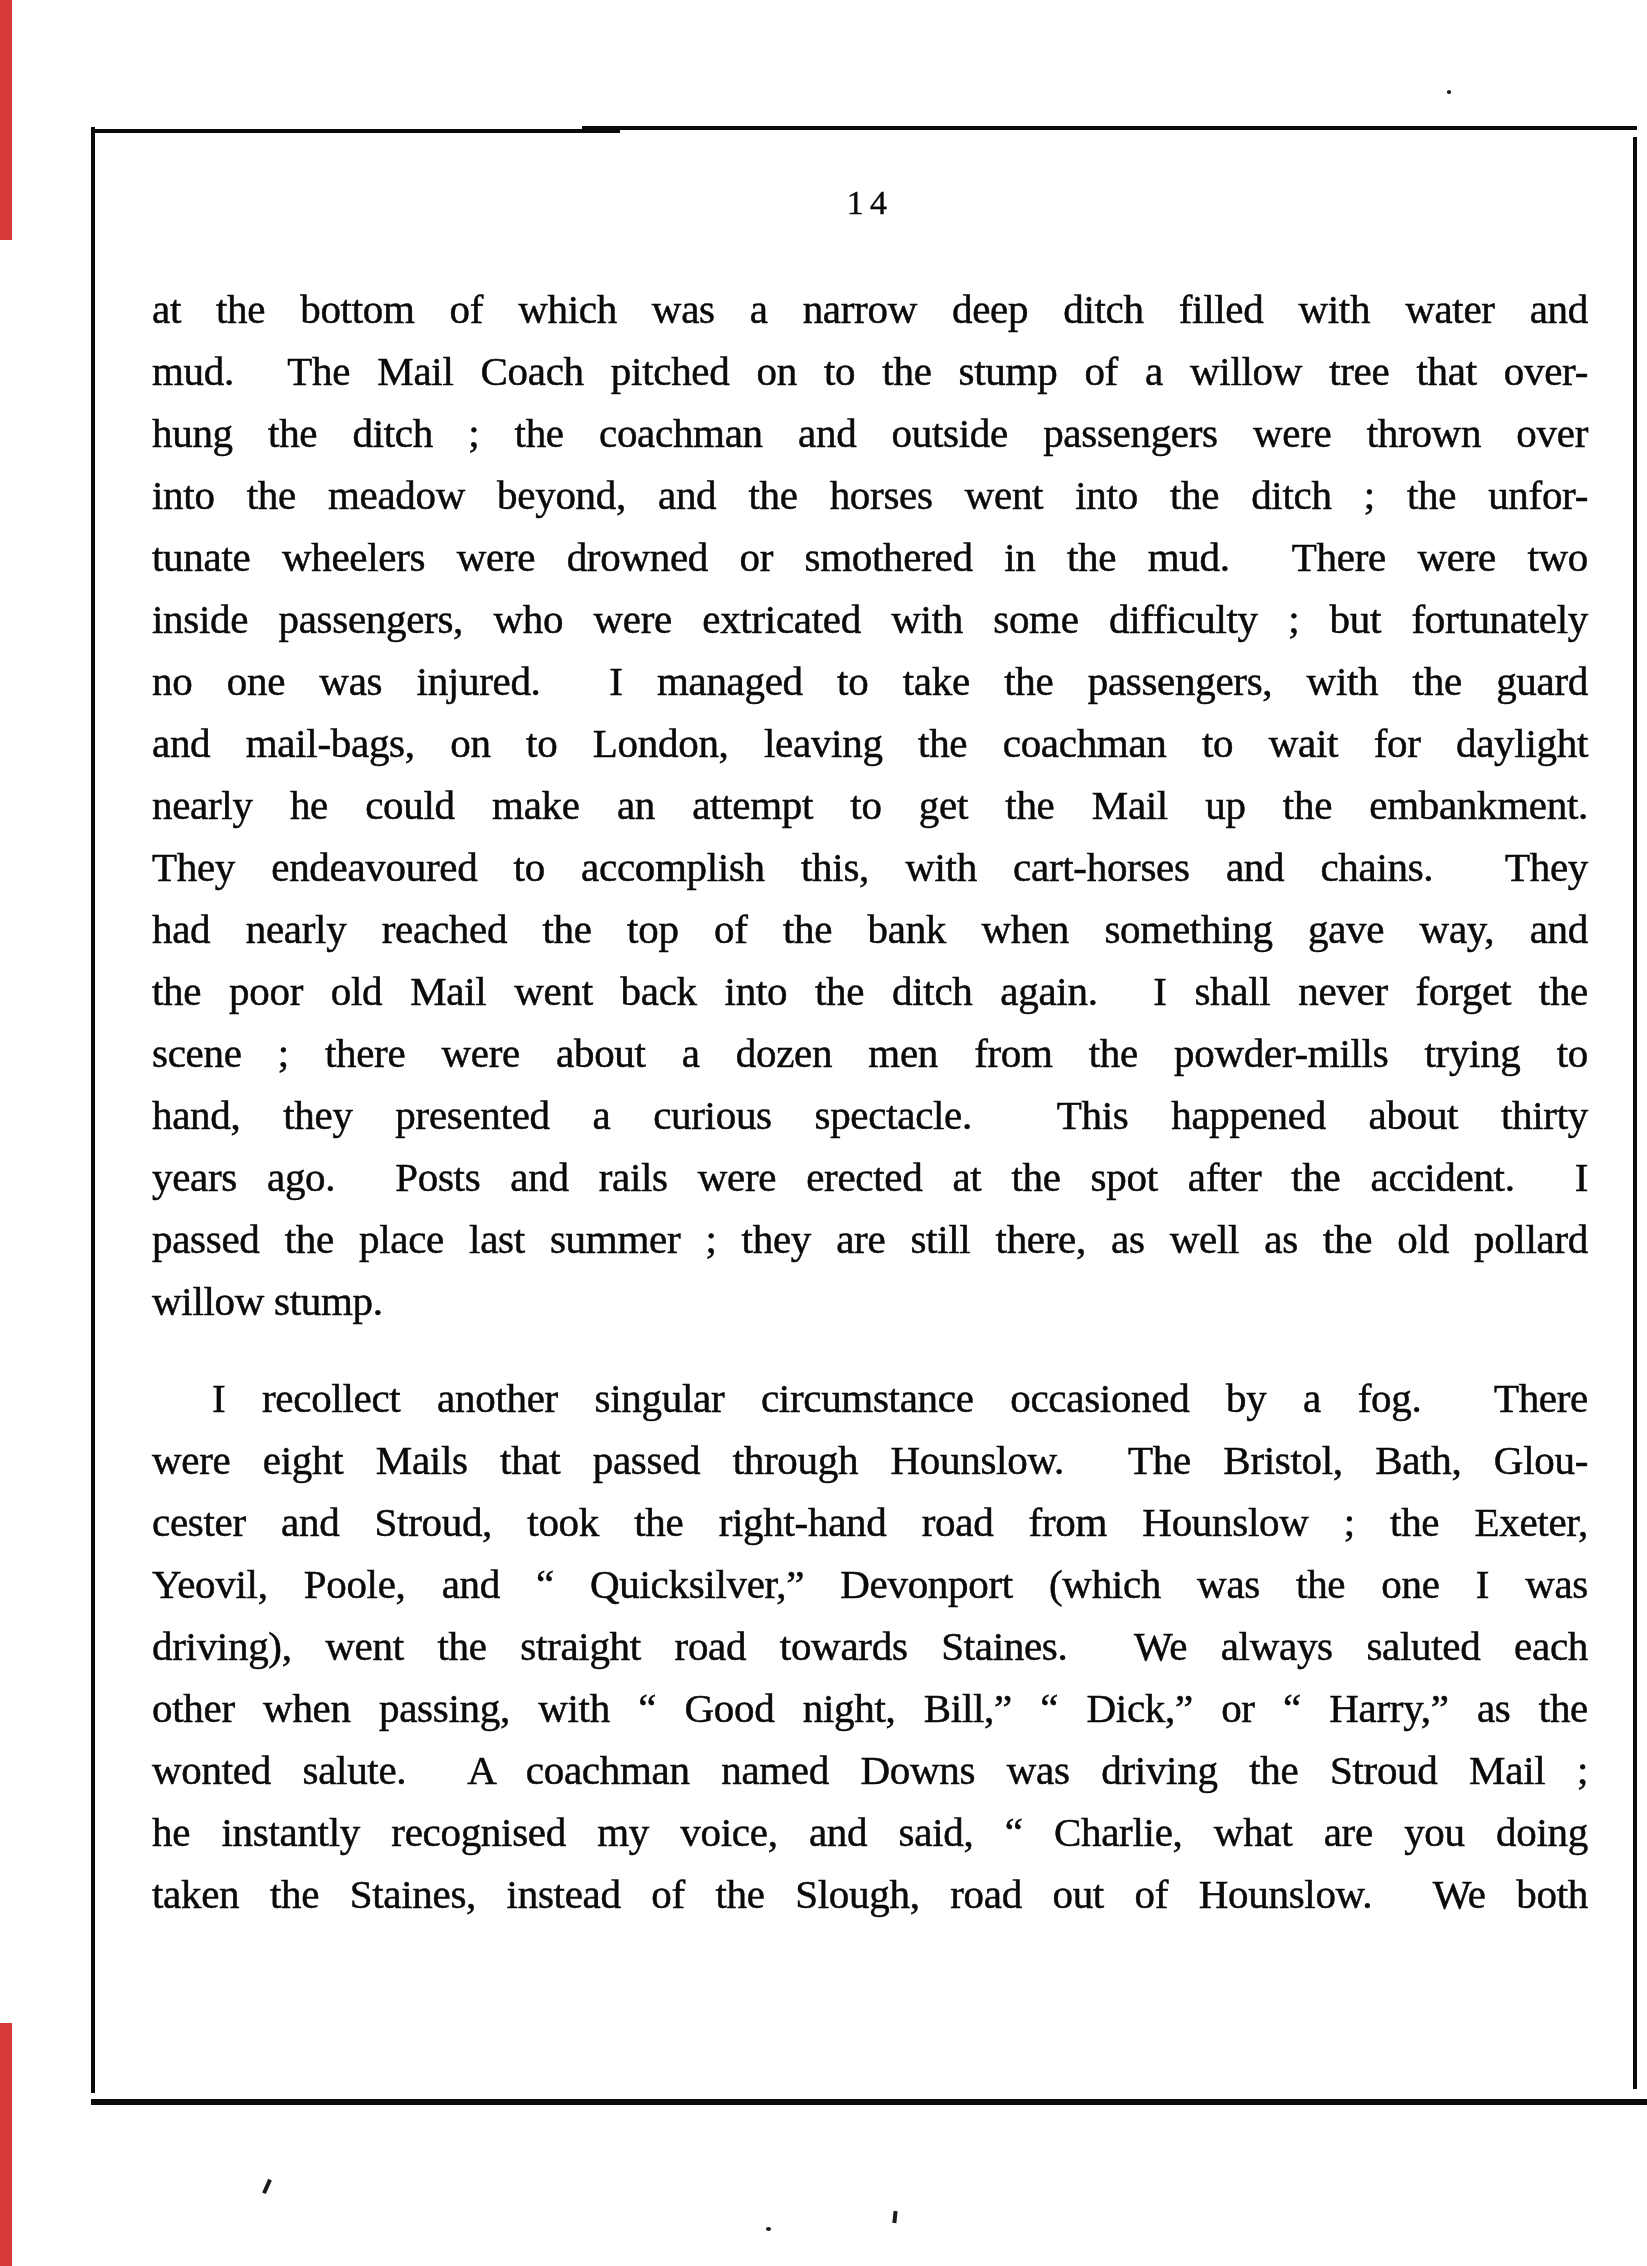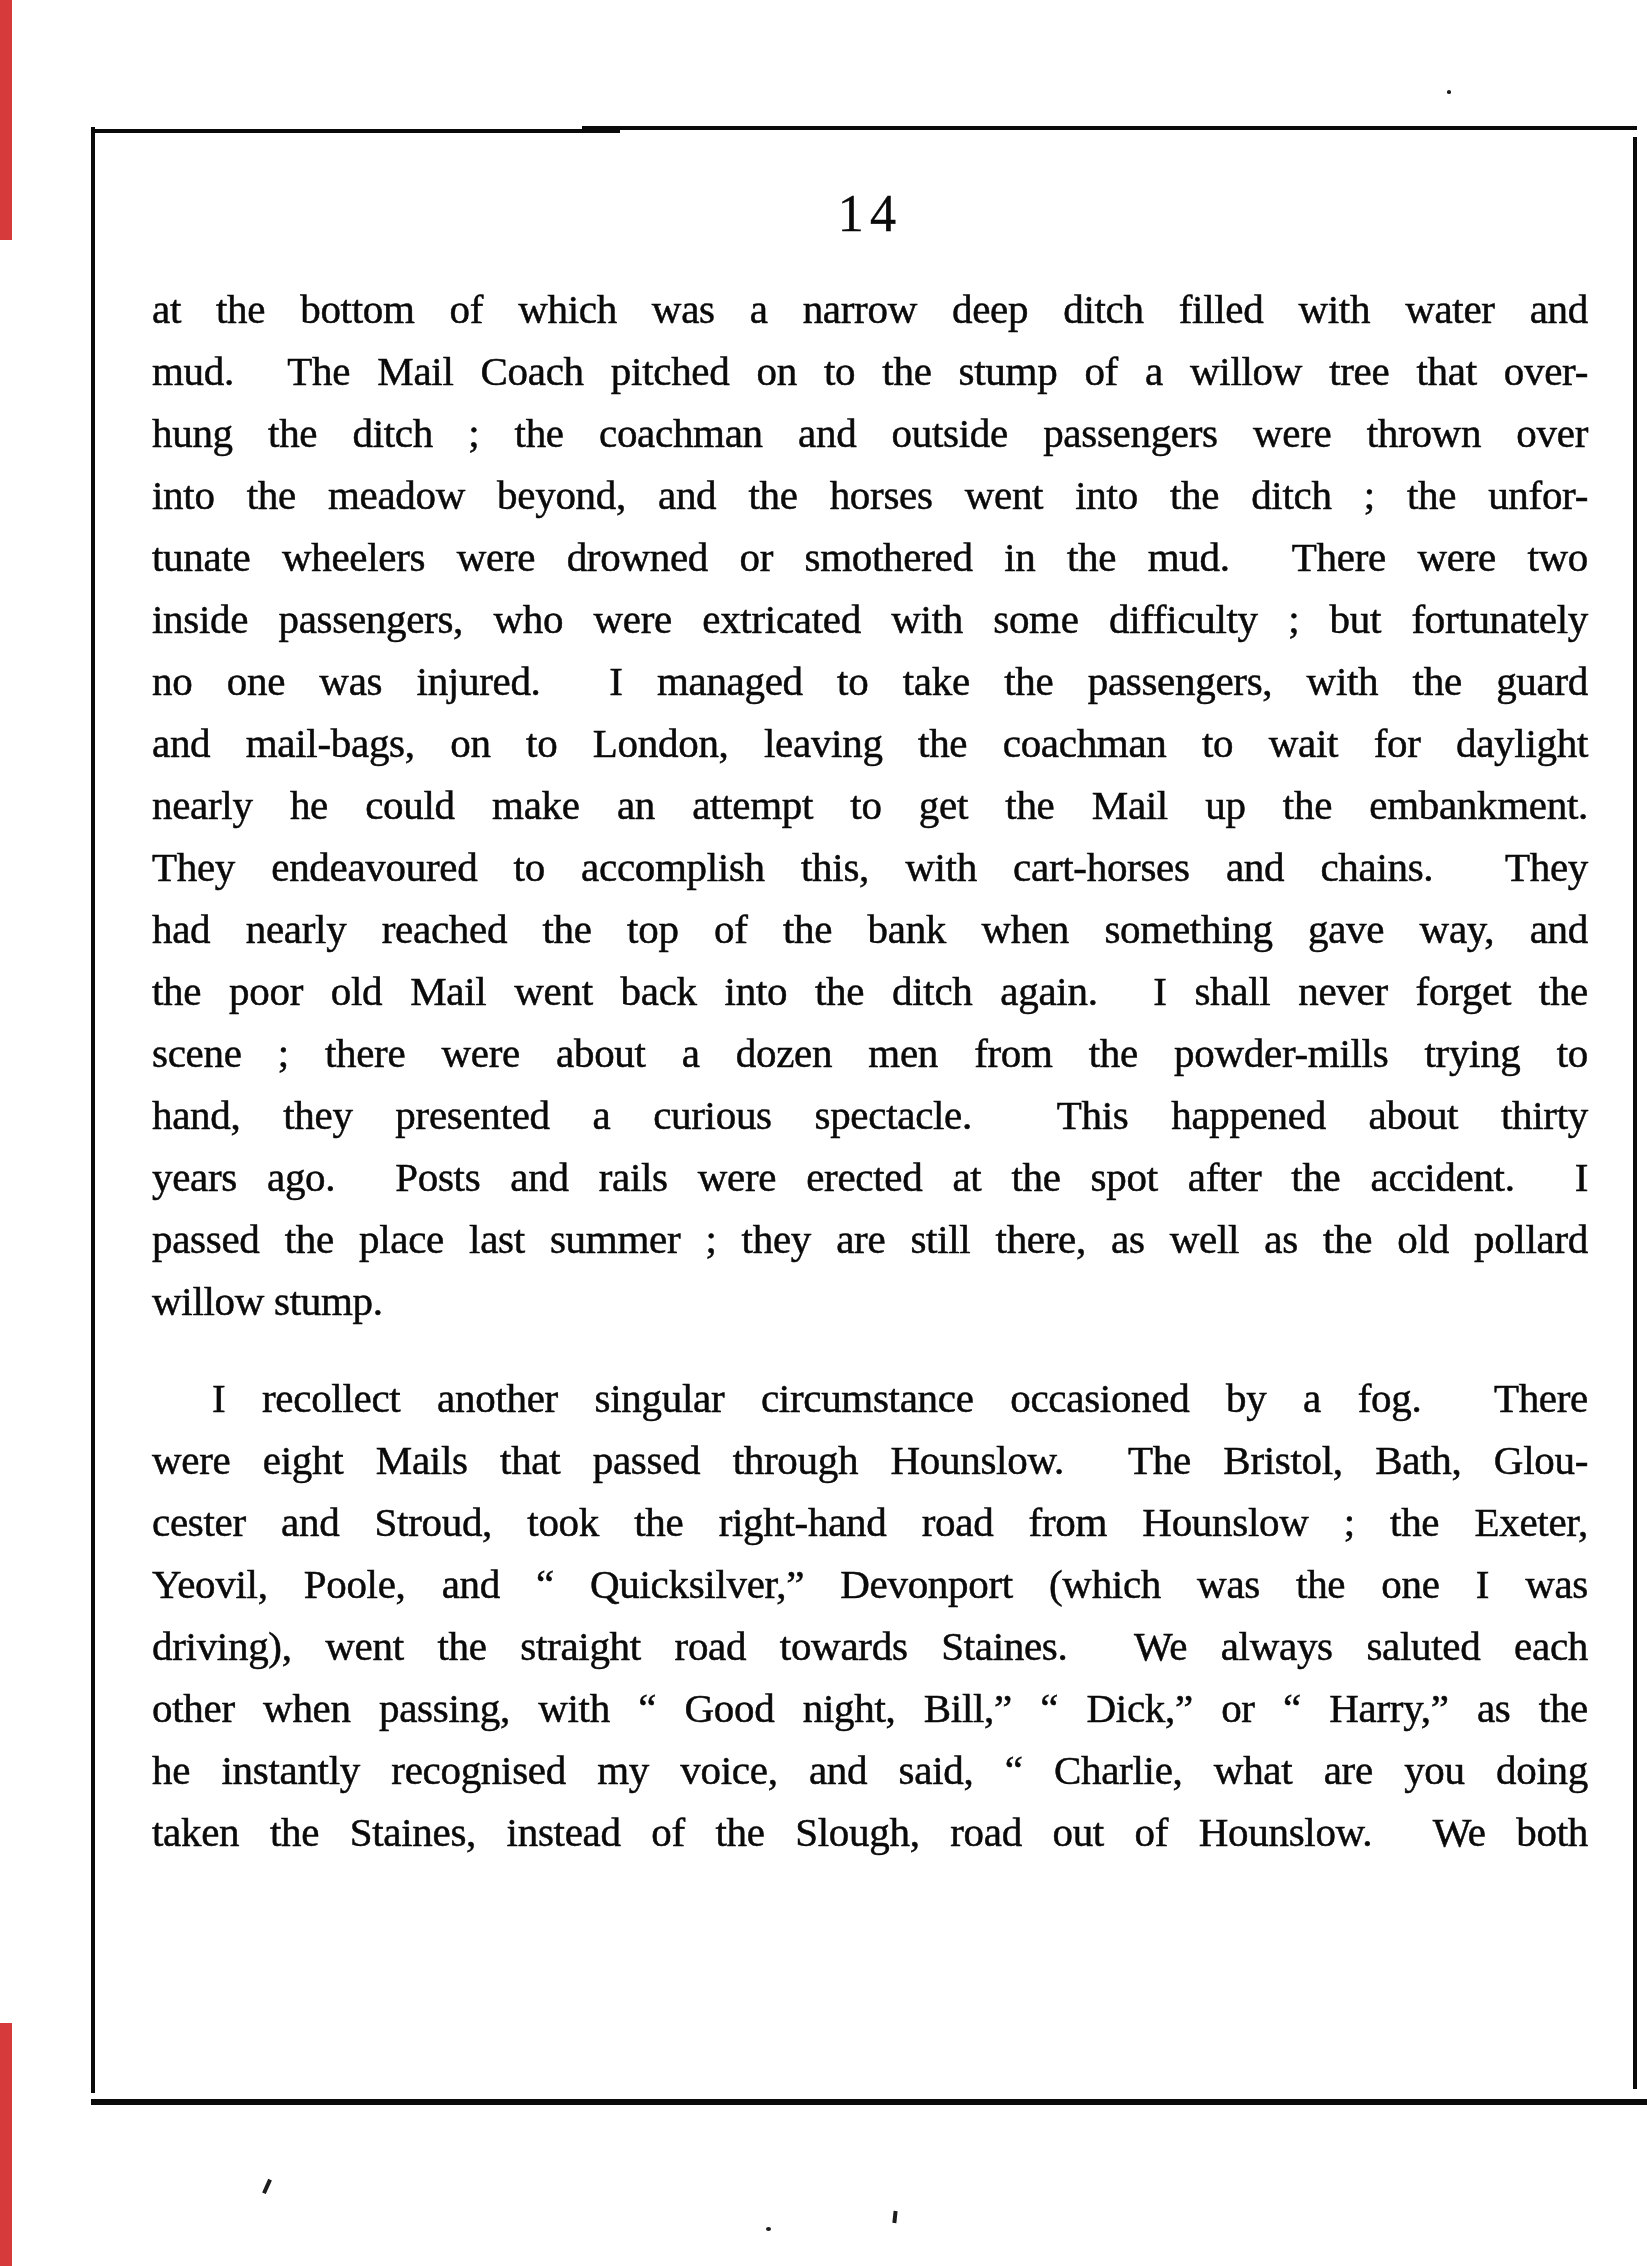--- a/index.html
+++ b/index.html
@@ -38,21 +38,21 @@
   #red-strip-top    { top: 0;      height: 240px; }
   #red-strip-bottom { top: 2023px; height: 243px; }
 
   
   #page-number {
     position: absolute;
     top: 184px;
     left: 152px;
     width: 1436px;
     text-align: center;
-    font-size: 52px;
+    font-size: 34px;
     letter-spacing: 6.2px;
     -webkit-text-stroke: 0.4px currentColor;
   }
 
   
   #page-text {
     position: absolute;
     left: 152px;
     top: 278px;
     width: 1436px;
@@ -120,20 +120,21 @@
         <div class="text-line">passed the place last summer ; they are still there, as well as the old pollard</div>
         <div class="text-line short">willow stump.</div>
       </div>
     <div class="paragraph paragraph-2">
         <div class="text-line">I recollect another singular circumstance occasioned by a fog.  There</div>
         <div class="text-line">were eight Mails that passed through Hounslow.  The Bristol, Bath, Glou-</div>
         <div class="text-line">cester and Stroud, took the right-hand road from Hounslow ; the Exeter,</div>
         <div class="text-line">Yeovil, Poole, and “ Quicksilver,” Devonport (which was the one I was</div>
         <div class="text-line">driving), went the straight road towards Staines.  We always saluted each</div>
         <div class="text-line">other when passing, with “ Good night, Bill,” “ Dick,” or “ Harry,” as the</div>
+        <div class="text-line">wonted salute.  A coachman named Downs was driving the Stroud Mail ;</div>
         <div class="text-line">he instantly recognised my voice, and said, “ Charlie, what are you doing</div>
         <div class="text-line">taken the Staines, instead of the Slough, road out of Hounslow.  We both</div>
       </div>
   </div>
 
   <div class="speck" id="speck-1"></div>
   <div class="speck" id="speck-2"></div>
   <div class="speck" id="speck-3"></div>
   <div class="speck" id="speck-4"></div>
 

